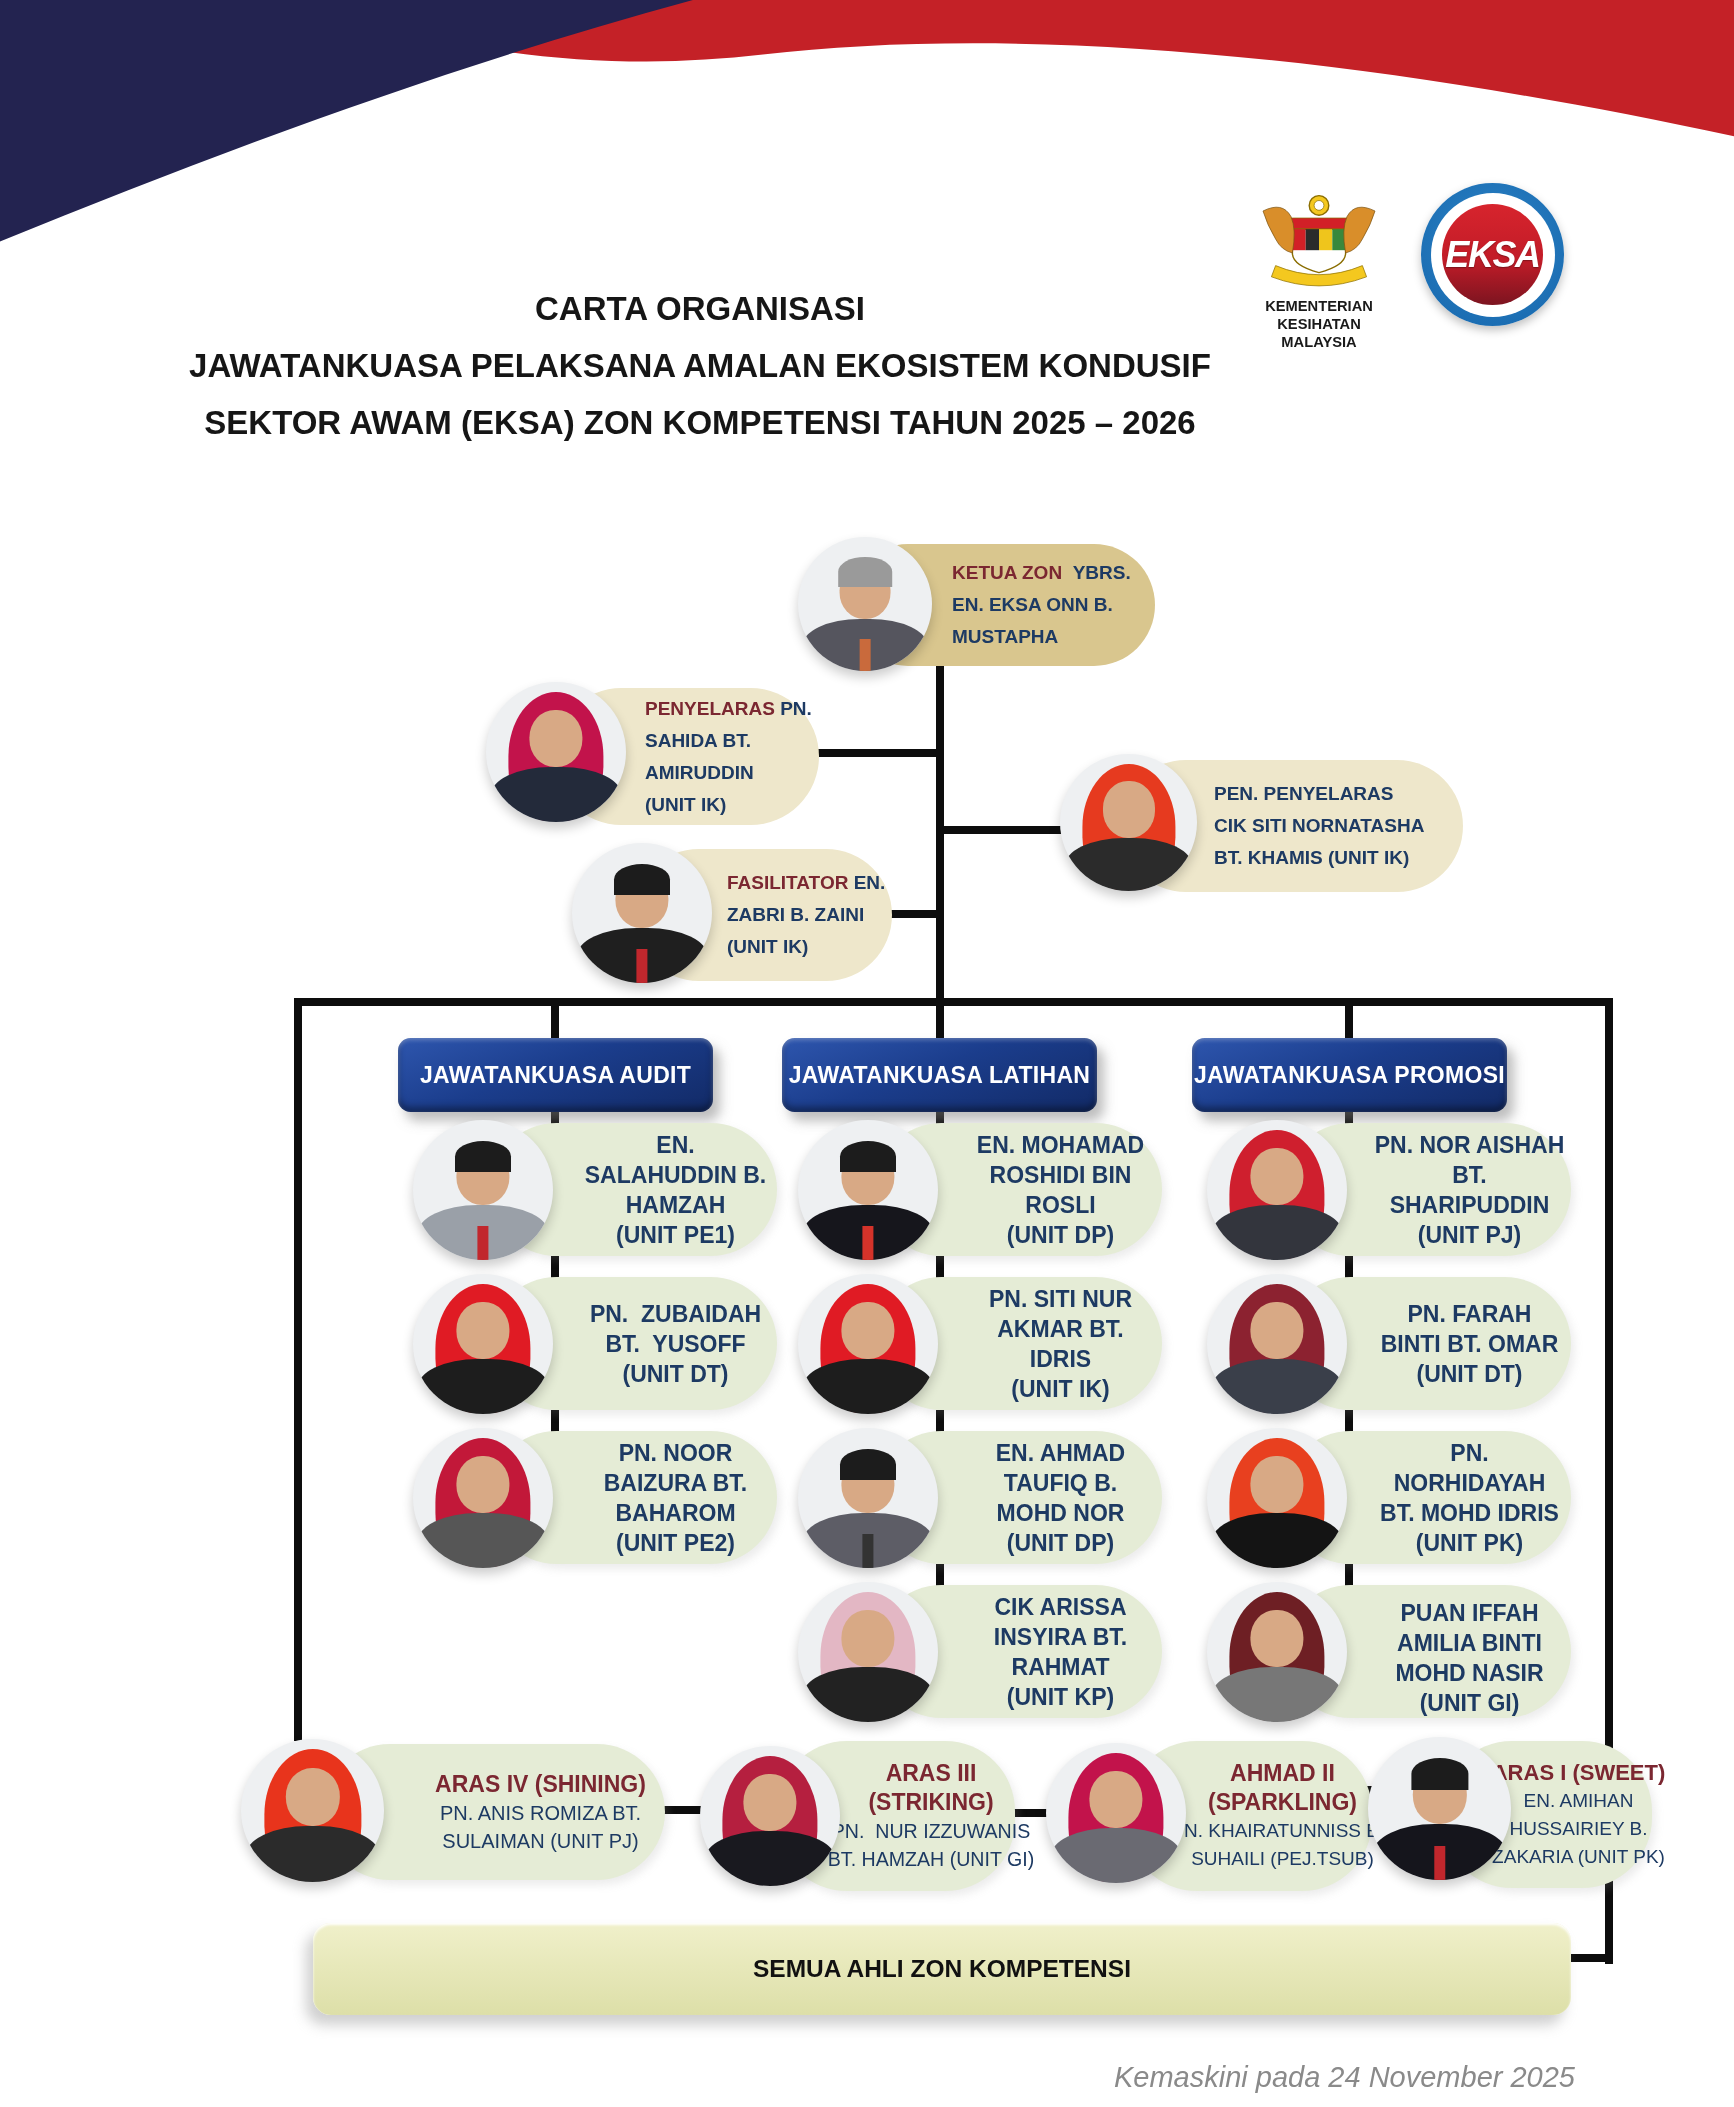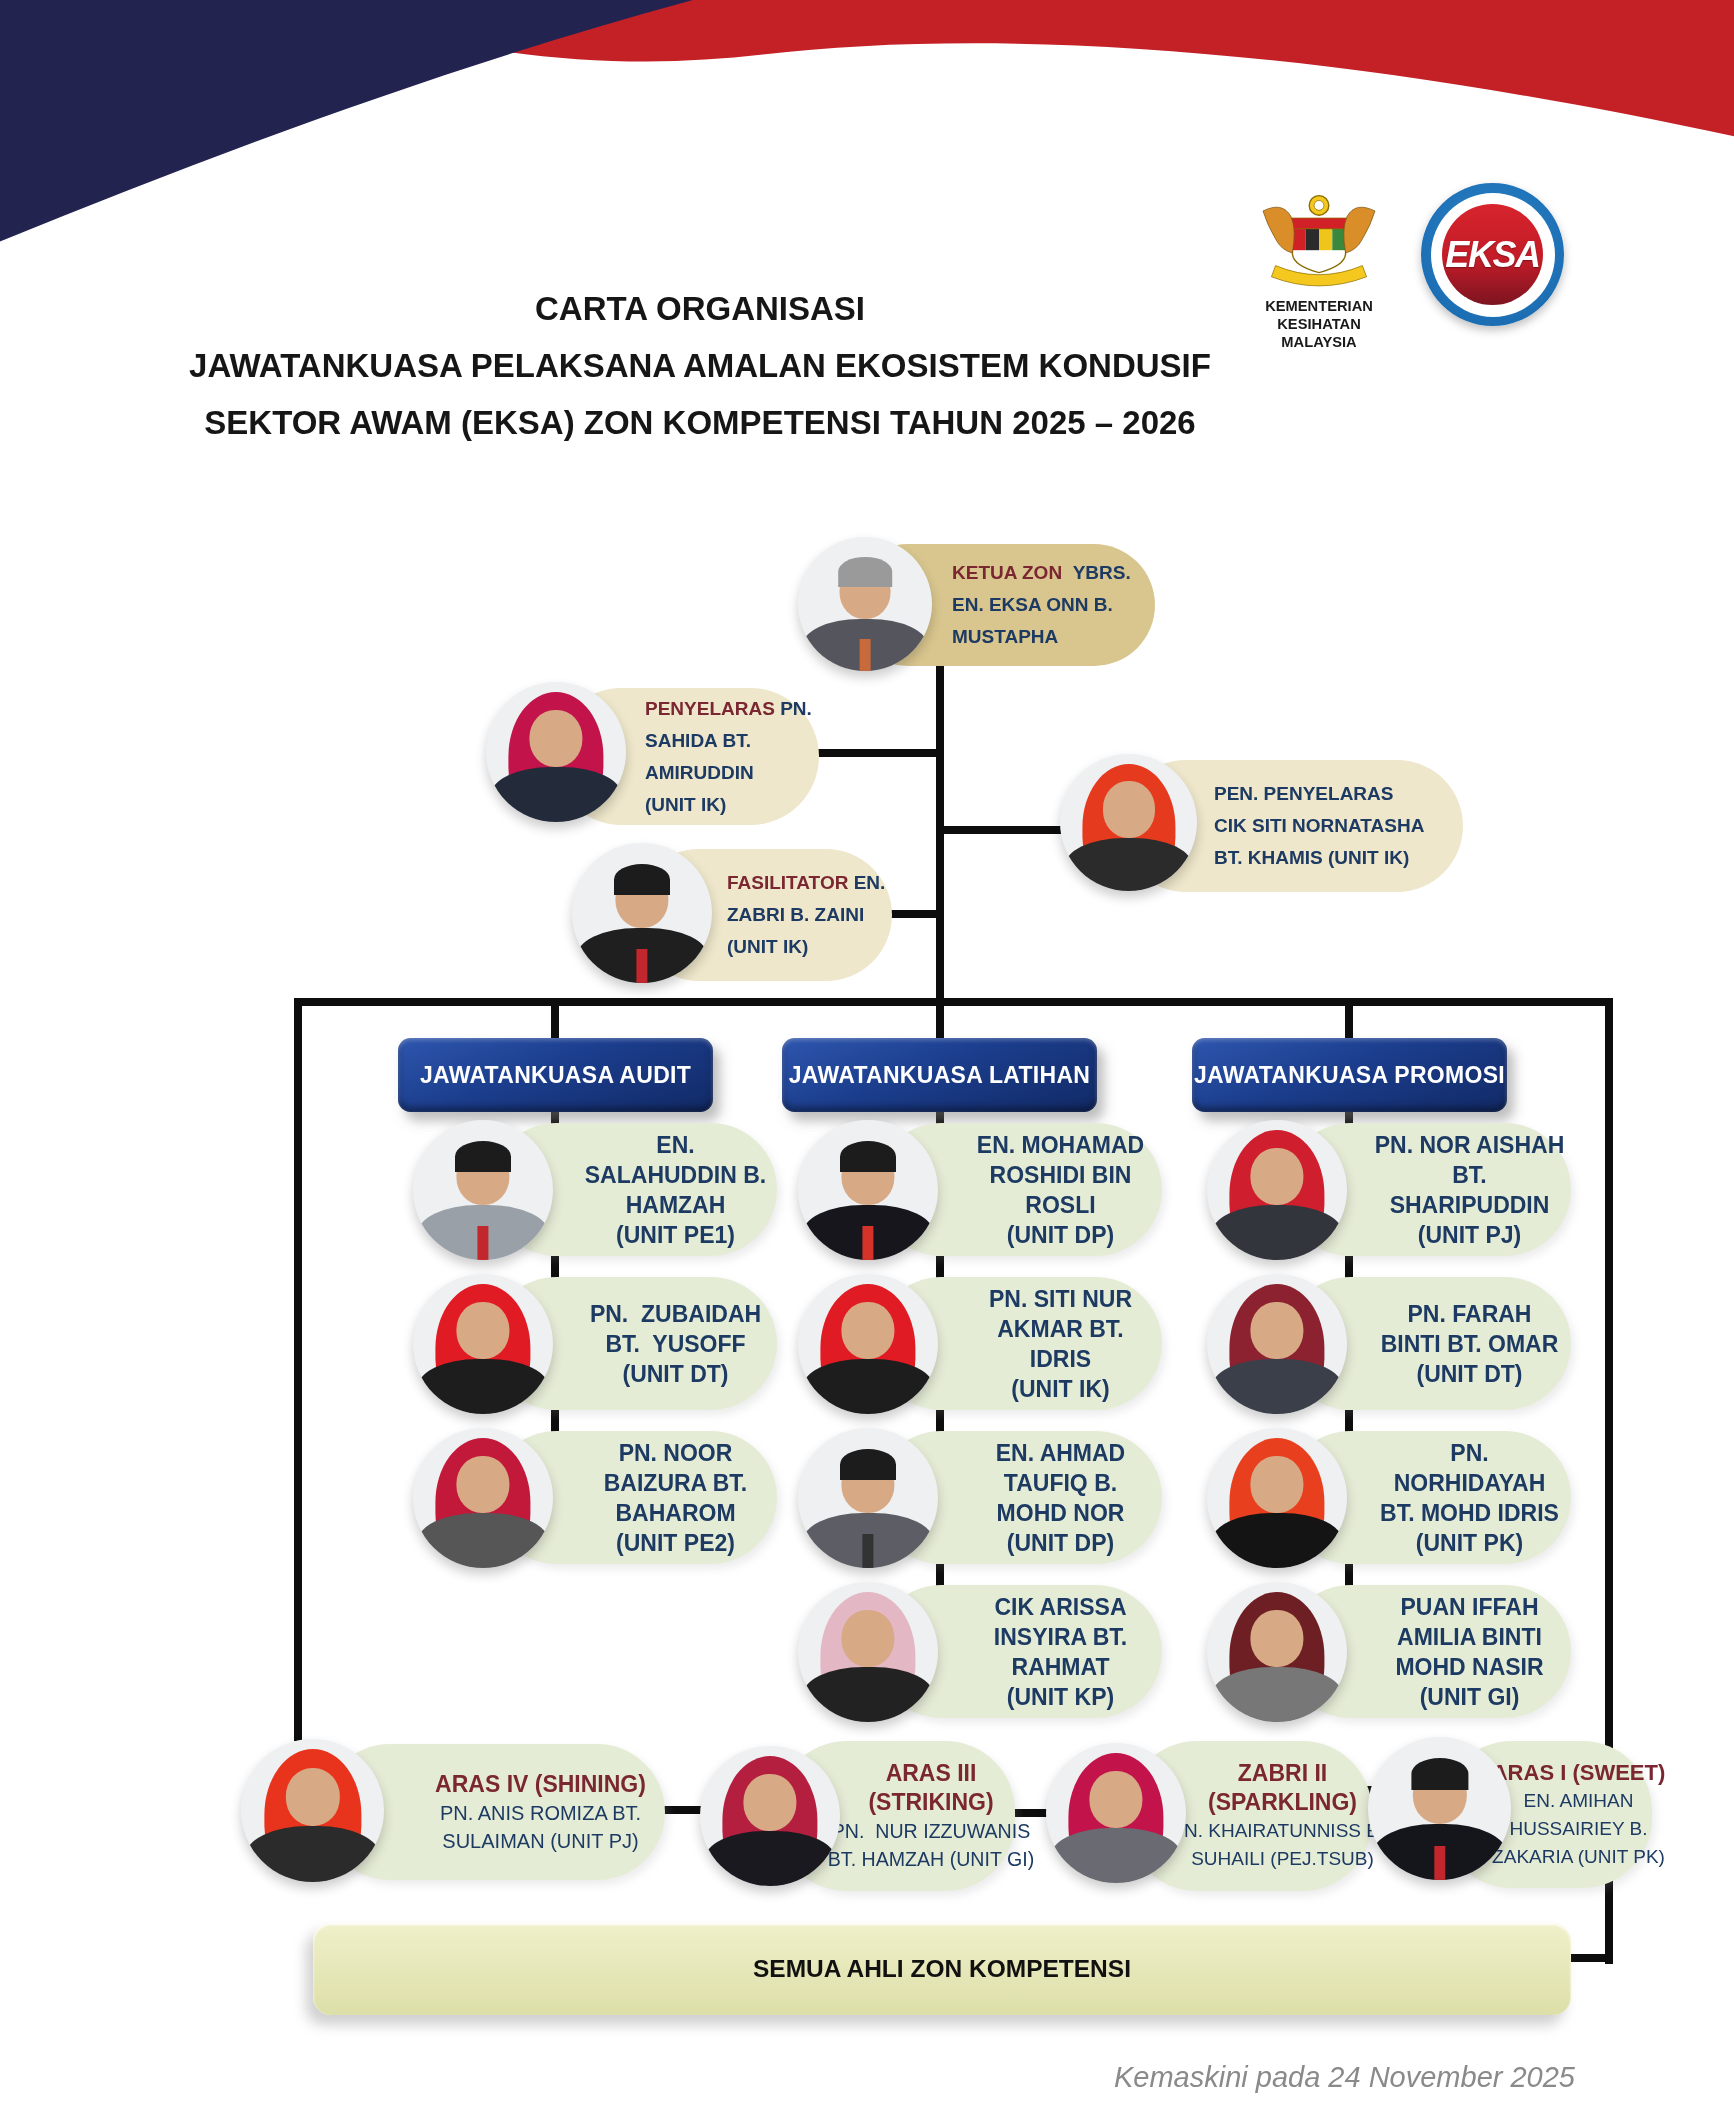--- a/index.html
+++ b/index.html
@@ -352,21 +352,21 @@
       <div class="l">(UNIT PK)</div>
     </div>
   </div>
   <div class="photo f" style="left:1207px;top:1428px;width:140px;height:140px;--hj:#e8401f;--suit:#141414;">
     <i class="hijab"></i>
       <i class="head"></i>
       <i class="body"></i>
   </div>
 
   <div class="pill green" style="left:1284px;top:1585px;width:287px;height:133px;">
-    <div class="card-text" style="padding-left:84px;">
+    <div class="card-text" style="padding-left:84px;justify-content:flex-end;">
       <div class="l">PUAN IFFAH</div>
       <div class="l">AMILIA BINTI</div>
       <div class="l">MOHD NASIR</div>
       <div class="l">(UNIT GI)</div>
     </div>
   </div>
   <div class="photo f" style="left:1207px;top:1582px;width:140px;height:140px;--hj:#6e1f24;--suit:#777777;">
     <i class="hijab"></i>
       <i class="head"></i>
       <i class="body"></i>
@@ -394,21 +394,21 @@
     </div>
   </div>
   <div class="photo f" style="left:700px;top:1746px;width:140px;height:140px;--hj:#b51f3f;--suit:#19191f;">
     <i class="hijab"></i>
       <i class="head"></i>
       <i class="body"></i>
   </div>
 
   <div class="pill green" style="left:1127px;top:1741px;width:245px;height:150px;border-radius:70px;">
     <div class="aras-text" style="padding-left:66px;">
-      <div class="t">ZABRI II</div>
+      <div class="t">AHMAD II</div>
       <div class="t">(SPARKLING)</div>
       <div class="n" style="font-size:19px;">PN. KHAIRATUNNISS BT.</div>
       <div class="n" style="font-size:19px;">SUHAILI (PEJ.TSUB)</div>
     </div>
   </div>
   <div class="photo f" style="left:1046px;top:1743px;width:140px;height:140px;--hj:#c2134b;--suit:#6a6a72;">
     <i class="hijab"></i>
       <i class="head"></i>
       <i class="body"></i>
   </div>

